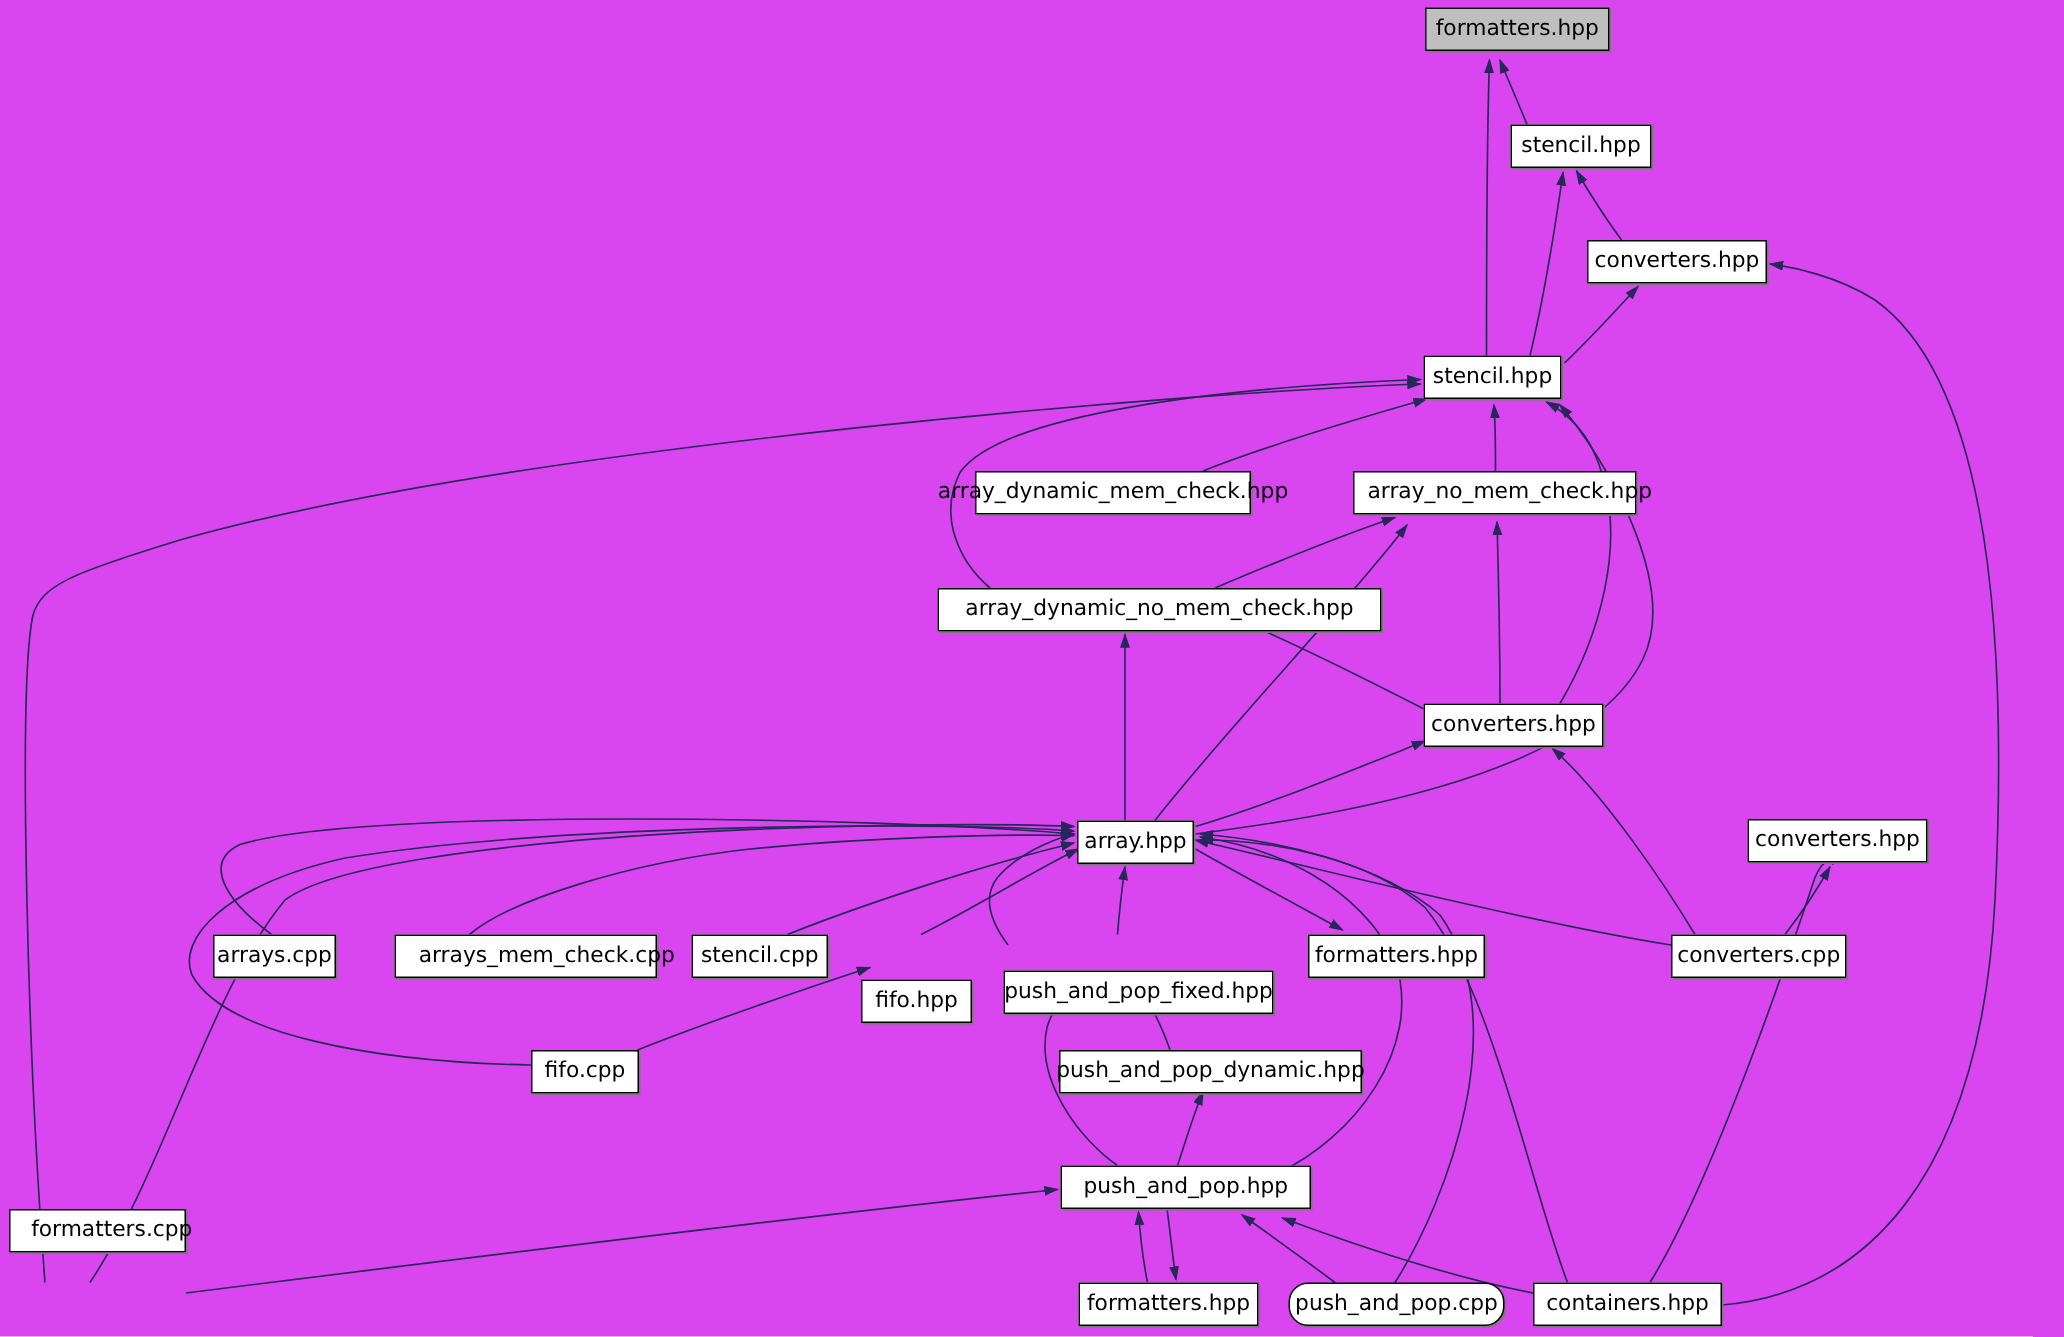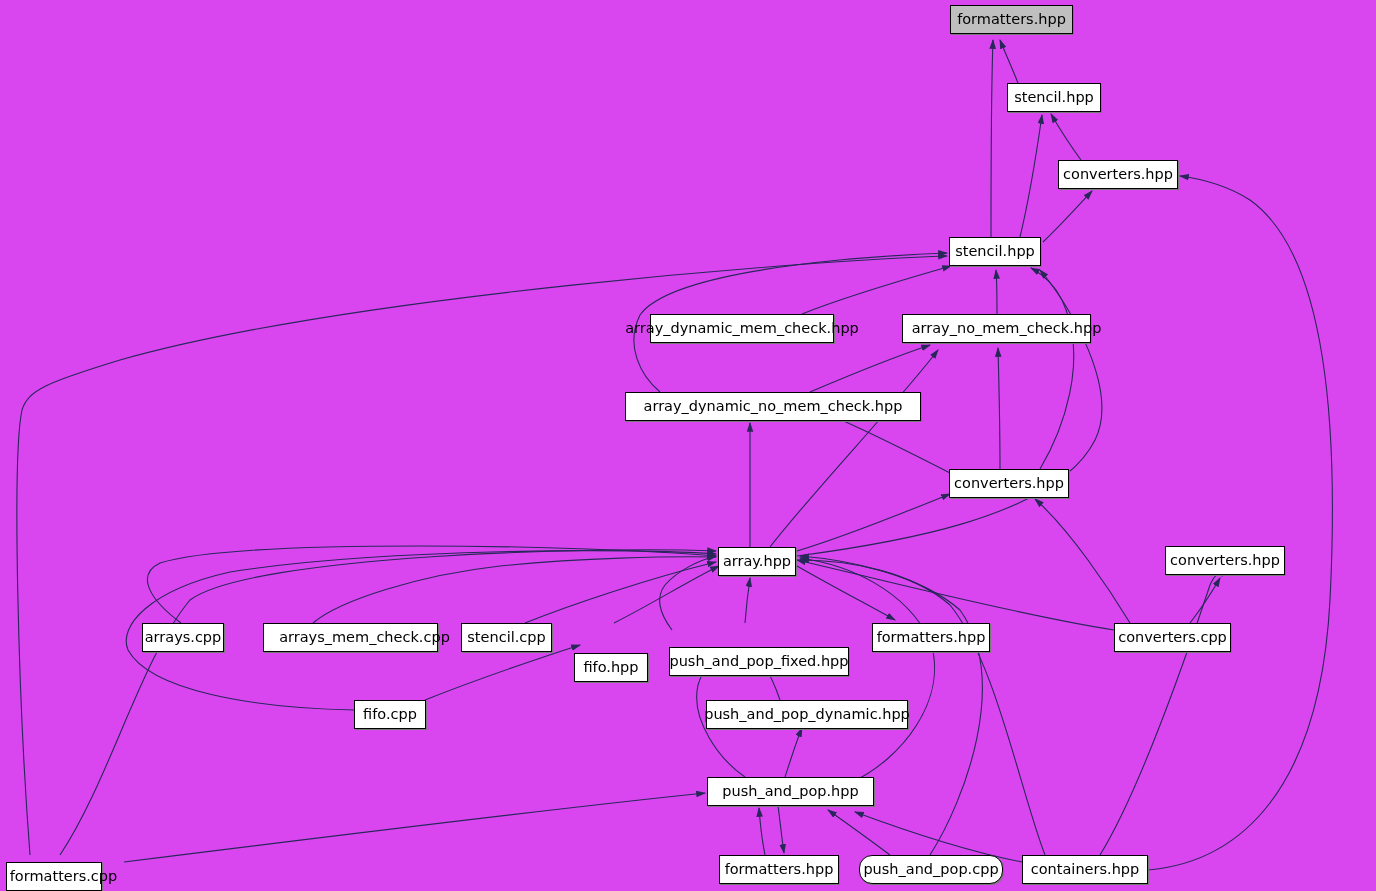--- a/index.html
+++ b/index.html
@@ -146,21 +146,21 @@
       </div>
       <div class="node" style="left: 354px; top: 700px; width: 72px; height: 29px;">
         <span class="node-label">fifo.cpp</span>
       </div>
       <div class="node" style="left: 706px; top: 700px; width: 202px; height: 29px;">
         <span class="node-label">push_and_pop_dynamic.hpp</span>
       </div>
       <div class="node" style="left: 707px; top: 777px; width: 167px; height: 29px;">
         <span class="node-label">push_and_pop.hpp</span>
       </div>
-      <div class="node" style="left: 6px; top: 862px; width: 96px; height: 29px; padding-left: 19px;">
+      <div class="node" style="left: 6px; top: 806px; width: 118px; height: 29px; padding-left: 19px;">
         <span class="node-label">formatters.cpp</span>
       </div>
       <div class="node" style="left: 719px; top: 855px; width: 120px; height: 29px;">
         <span class="node-label">formatters.hpp</span>
       </div>
       <div class="node" style="left: 859px; top: 855px; width: 144px; height: 29px; border-radius: 13px;">
         <span class="node-label">push_and_pop.cpp</span>
       </div>
       <div class="node" style="left: 1022px; top: 855px; width: 126px; height: 29px;">
         <span class="node-label">containers.hpp</span>

